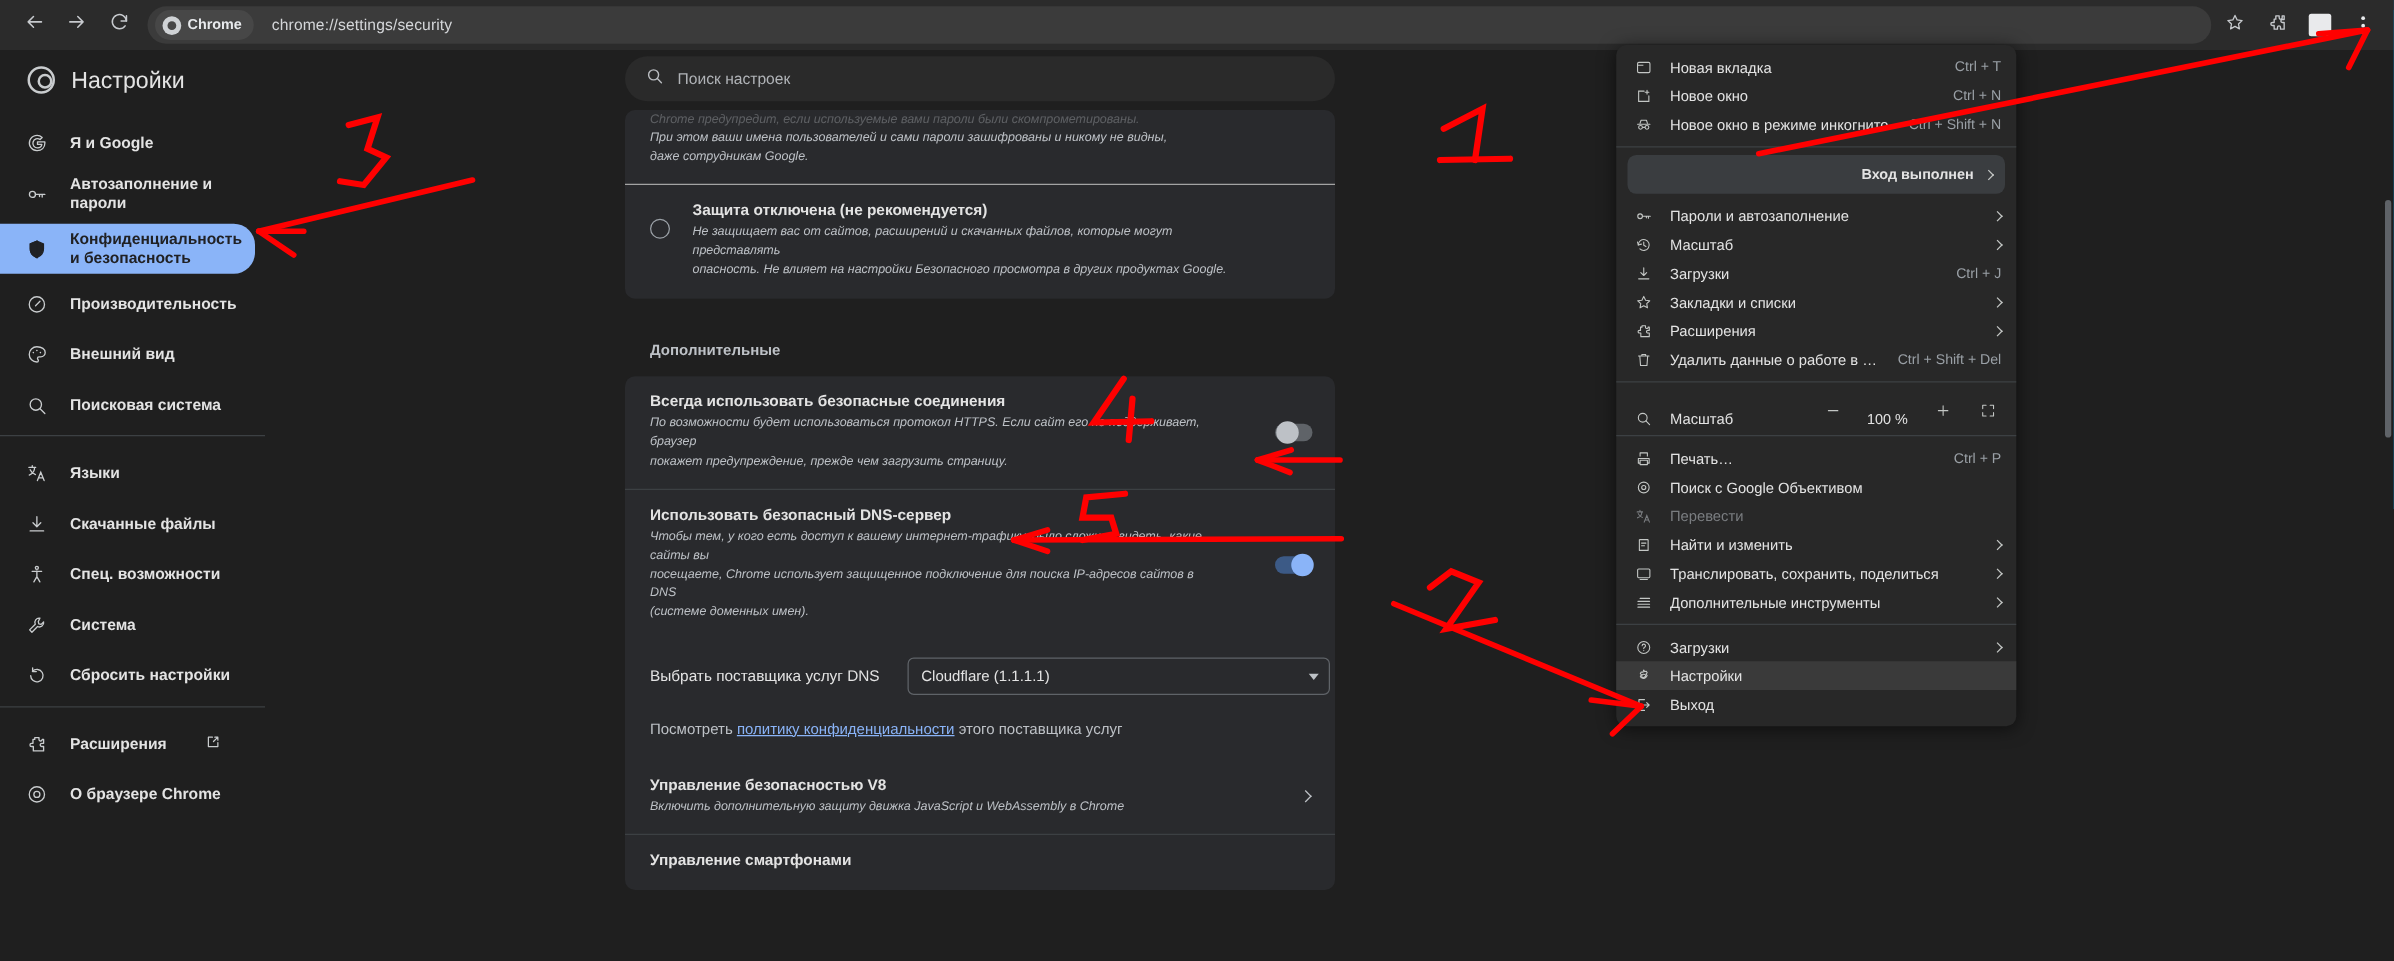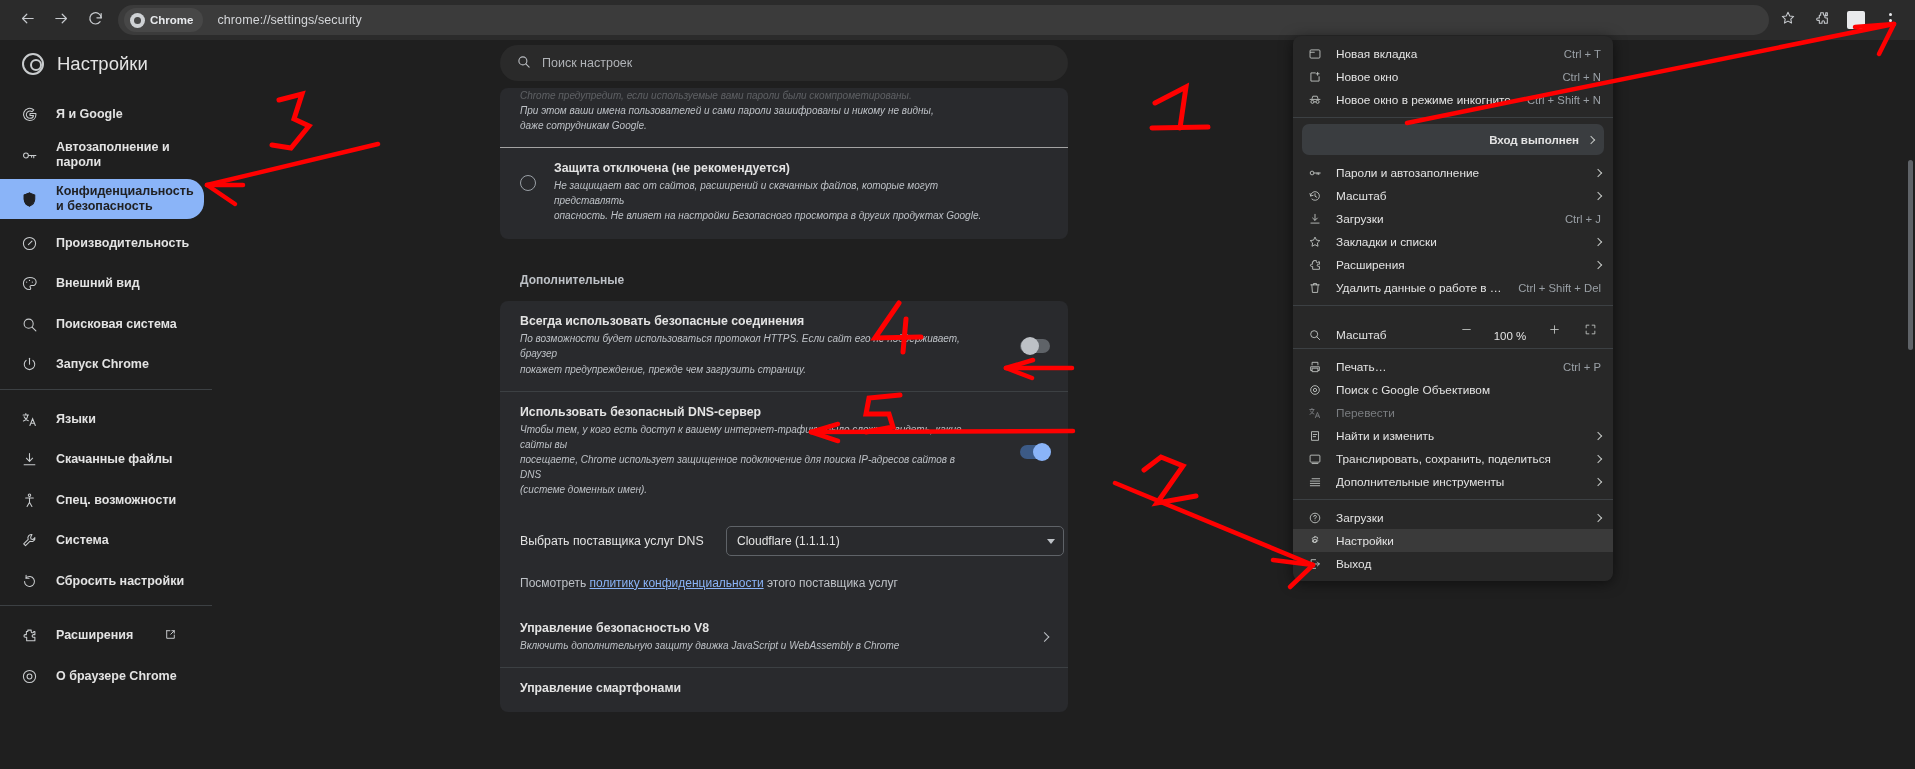--- a/index.html
+++ b/index.html
@@ -332,29 +332,20 @@
         <span class="nav-ico">
           <svg viewBox="0 0 24 24">
               <circle cx="10.8" cy="10.8" r="6.4"></circle>
               <path d="M15.6 15.6L21 21" stroke-linecap="round"></path>
             </svg>
         </span>
         <span class="nav-label">Поисковая система</span>
       </div>
 
 
-      <div class="nav-item">
-        <span class="nav-ico">
-          <svg viewBox="0 0 24 24">
-              <path d="M12 3.2v8.4" stroke-linecap="round"></path>
-              <path d="M7.2 6.2a7.4 7.4 0 1 0 9.6 0" stroke-linecap="round"></path>
-            </svg>
-        </span>
-        <span class="nav-label">Запуск Chrome</span>
-      </div>
 
       <div class="nav-sep"></div>
 
       <div class="nav-item">
         <span class="nav-ico">
           <svg viewBox="0 0 24 24">
               <path d="M3 5.6h7.6M6.8 5.6v-2M9.4 5.6c0 4-2.6 7.2-6 8.6M4.4 8.2c1.2 2.8 3.6 4.6 6 5.4" stroke-linecap="round"></path>
               <path d="M12.6 20.4l3.8-9.4 3.8 9.4M14 17.4h4.8" stroke-linecap="round"></path>
             </svg>
         </span>

